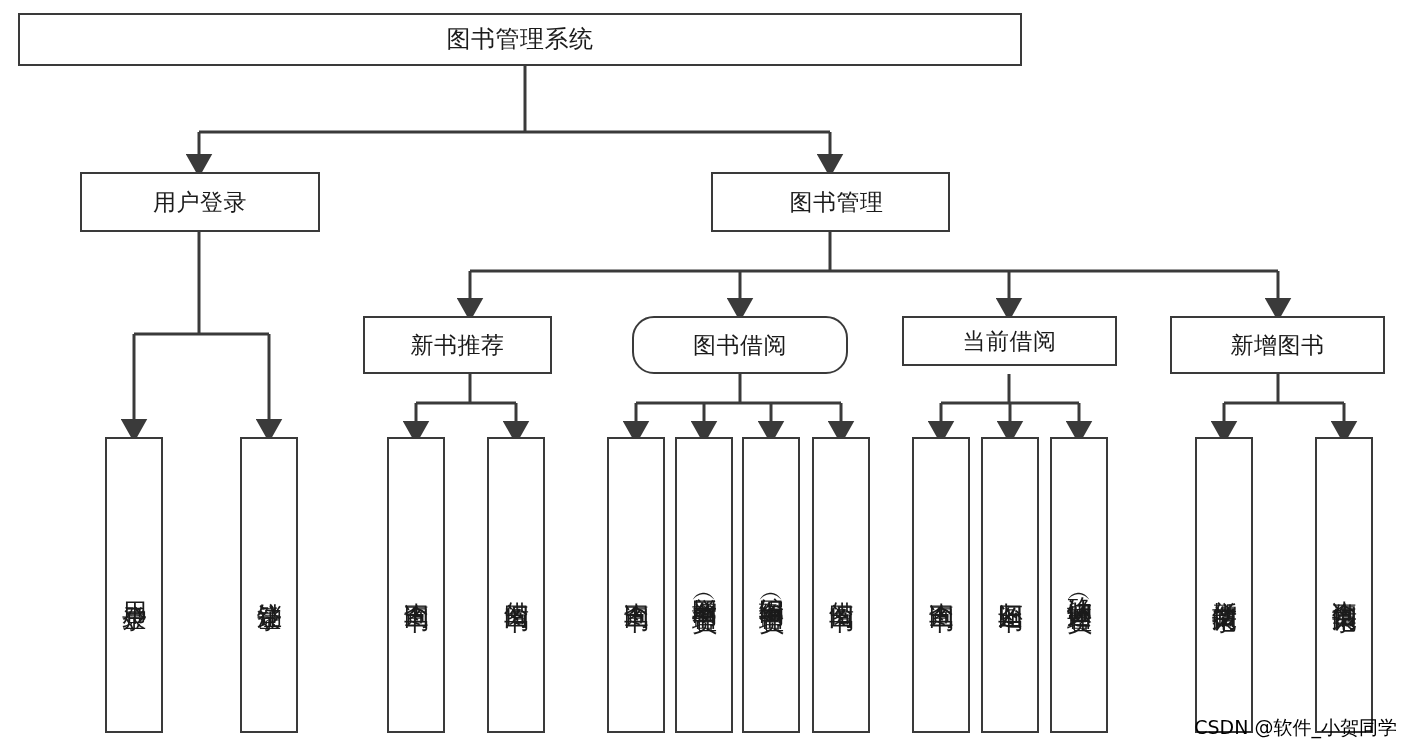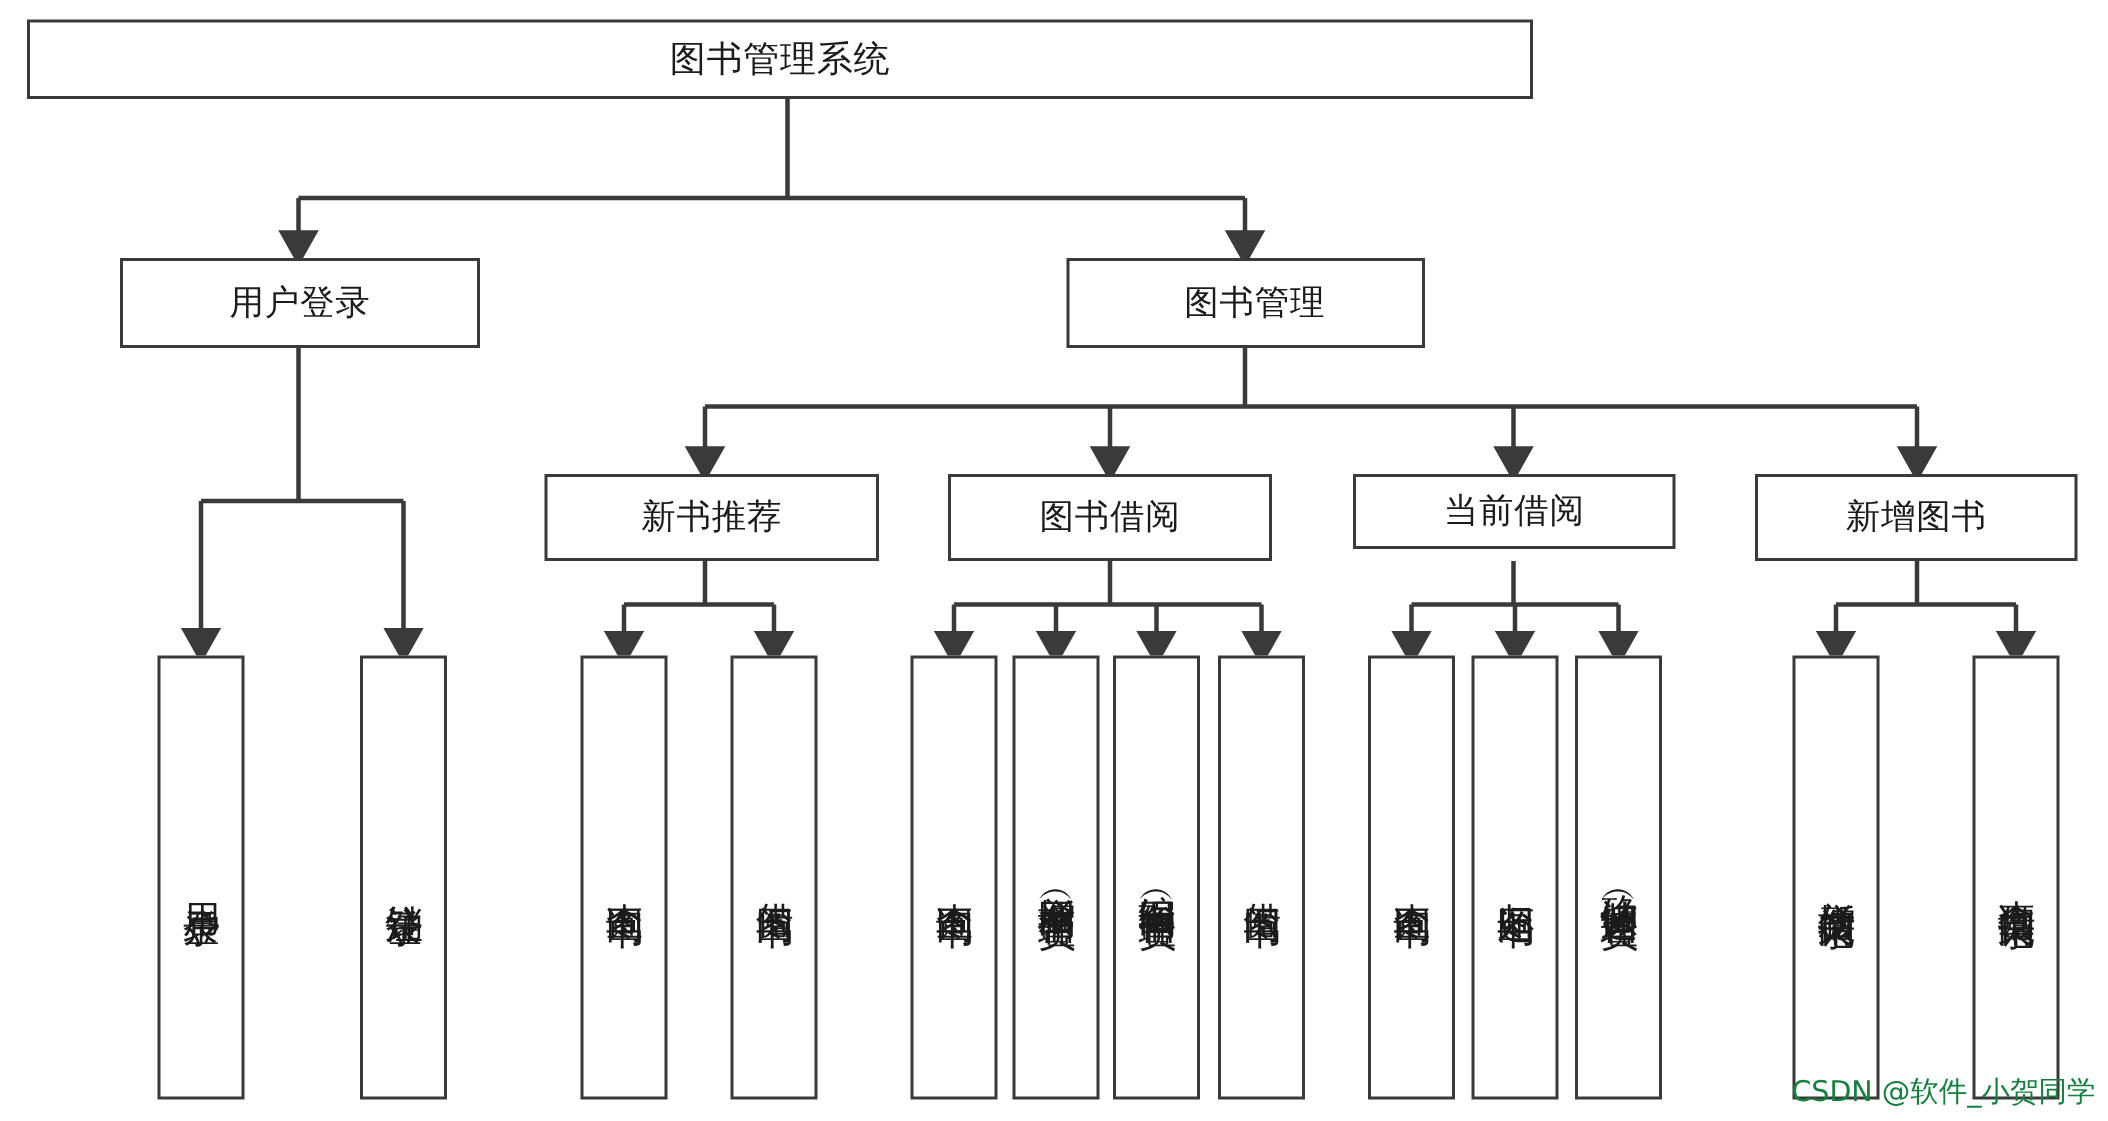--- a/index.html
+++ b/index.html
@@ -54,21 +54,21 @@
     text-orientation: upright;
     font-size: 25px;
     line-height: 1.12;
     letter-spacing: 2px;
     white-space: nowrap;
   }
   .watermark {
     position: absolute;
     right: 8px;
     bottom: 6px;
-    color: #15803d;
+    color: #000000;
     font-size: 19px;
     z-index: 5;
     white-space: nowrap;
     pointer-events: none;
   }
 </style>
 </head>
 <body>
 
 <div id="canvas">
@@ -127,24 +127,24 @@
     <span class="node-label">图书管理系统</span>
   </div>
 
   <div class="node horiz" style="left:80px; top:172px; width:240px; height:60px;">
     <span class="node-label">用户登录</span>
   </div>
   <div class="node horiz" style="left:711px; top:172px; width:239px; height:60px;padding-left:12px;">
     <span class="node-label">图书管理</span>
   </div>
 
-  <div class="node horiz" style="left:363px; top:316px; width:223px; height:58px;">
+  <div class="node horiz" style="left:363px; top:316px; width:189px; height:58px;">
     <span class="node-label">新书推荐</span>
   </div>
-  <div class="node horiz" style="left:632px; top:316px; width:216px; height:58px;">
+  <div class="node horiz" style="left:632px; top:316px; width:216px; height:58px;border-radius:22px;">
     <span class="node-label">图书借阅</span>
   </div>
   <div class="node horiz" style="left:902px; top:316px; width:215px; height:50px;">
     <span class="node-label">当前借阅</span>
   </div>
   <div class="node horiz" style="left:1170px; top:316px; width:215px; height:58px;">
     <span class="node-label">新增图书</span>
   </div>
 
   <div class="node leaf" style="left:105px; top:437px; width:58px; height:296px;">

